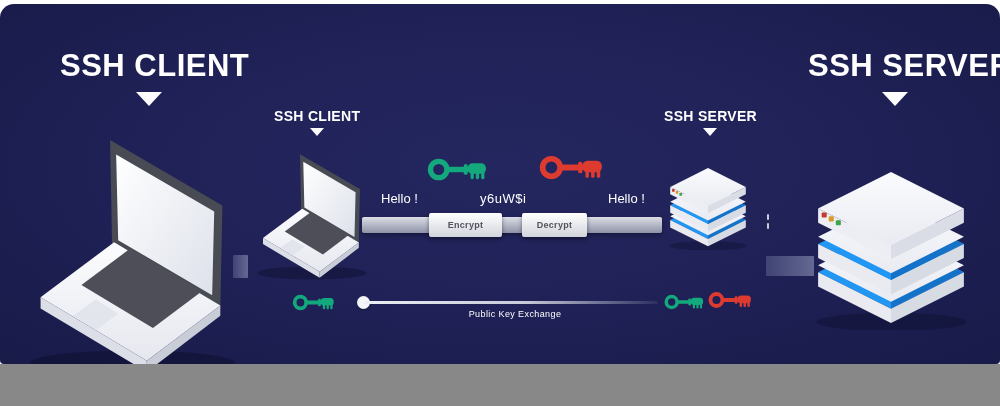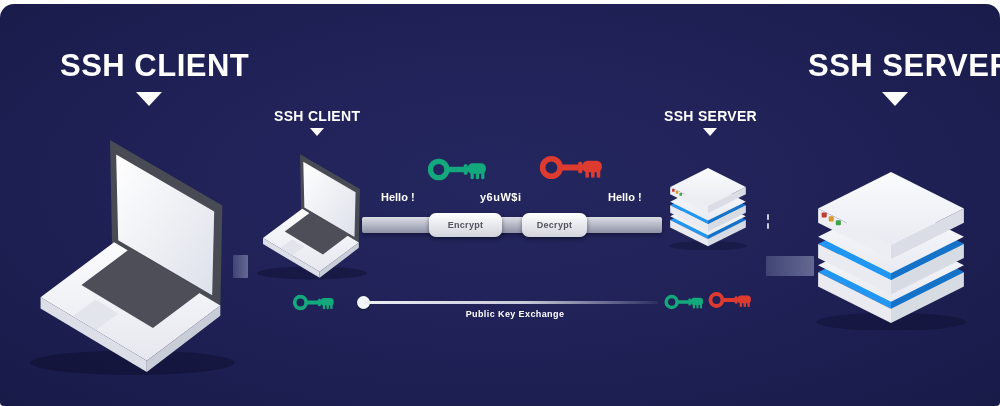--- a/index.html
+++ b/index.html
@@ -4,40 +4,40 @@
 <style>
   :root{
     --background:#1f2156;
     --public-key-green:#14a97c;
     --private-key-red:#dd3b30;
     --server-stripe-blue:#2196f3;
     --text-white:#ffffff;
   }
   *{margin:0;padding:0;box-sizing:border-box}
   body{font-family:"Liberation Sans",sans-serif;background:#888;}
-  .stage{position:relative;width:1000px;height:406px;background:#ffffff;overflow:hidden;padding-left:24px;}
+  .stage{position:relative;width:1000px;height:364px;background:#ffffff;overflow:hidden;padding-left:24px;}
   .panel{position:absolute;left:0;right:0;top:4px;bottom:0;
     background:radial-gradient(ellipse at 50% 45%, #24265f 0%, var(--background) 55%, #181a48 100%);
     border-radius:14px 14px 4px 4px;}
   .abs{position:absolute}
   .title{color:var(--text-white);font-weight:700;font-size:31px;letter-spacing:.5px;white-space:nowrap}
   .sublabel{color:var(--text-white);font-weight:700;font-size:14px;letter-spacing:.3px;white-space:nowrap}
   .tri{width:0;height:0;border-left:13px solid transparent;border-right:13px solid transparent;border-top:14px solid #fdfdfd}
   .tri.small{border-left-width:7px;border-right-width:7px;border-top-width:8px}
-  .msg{color:var(--text-white);font-weight:700;font-size:11px;white-space:nowrap}
+  .msg{color:var(--text-white);font-weight:400;font-size:13px;white-space:nowrap}
   .cipher{letter-spacing:.5px}
   .channel-bar{background:linear-gradient(180deg,#dcdee6 0%,#b9bcc9 45%,#8e92a6 100%);border-radius:2px;box-shadow:0 2px 4px rgba(0,0,10,.35)}
-  .pill{display:flex;align-items:center;justify-content:center;border-radius:7px;
+  .pill{display:flex;align-items:center;justify-content:center;border-radius:2px;
     background:linear-gradient(180deg,#ffffff,#d2d4dc);box-shadow:0 2px 4px rgba(0,0,10,.45);
     color:#52535e;font-weight:700;font-size:9px;letter-spacing:.3px;white-space:nowrap}
   .key-green{color:var(--public-key-green)}
   .key-red{color:var(--private-key-red)}
   .exchange-dot{width:13px;height:13px;border-radius:50%;background:#f4f5f9;box-shadow:0 1px 2px rgba(0,0,10,.4)}
   .exchange-line{height:2.5px;background:linear-gradient(90deg,#eceef4 0%,#c7cad8 55%,rgba(190,193,210,.08) 100%);border-radius:2px}
-  .exchange-label{color:var(--text-white);font-weight:700;font-size:9px;letter-spacing:.4px;text-align:center;white-space:nowrap}
+  .exchange-label{color:var(--text-white);font-weight:400;font-size:9px;letter-spacing:.4px;text-align:center;white-space:nowrap}
   .conn{background:linear-gradient(90deg,rgba(150,158,192,.28),rgba(168,175,206,.5));border-radius:1px}
   .tick{width:2px;height:6px;background:rgba(232,234,242,.85);border-radius:1px}
   .stripe-blue{fill:var(--server-stripe-blue)}
 </style>
 </head>
 <body>
 
 <svg width="0" height="0" style="position:absolute" aria-hidden="true">
   <defs>
     <linearGradient id="gScreen" x1="0" y1="0" x2="1" y2="1">

